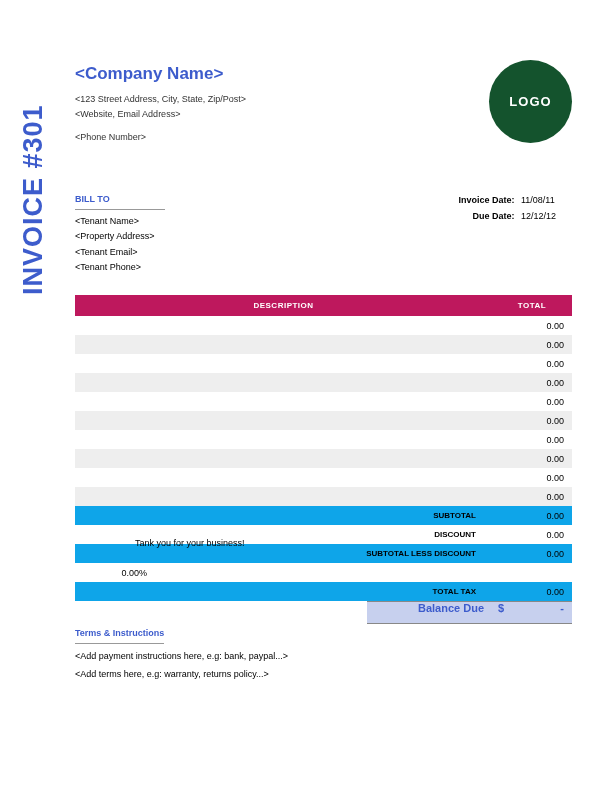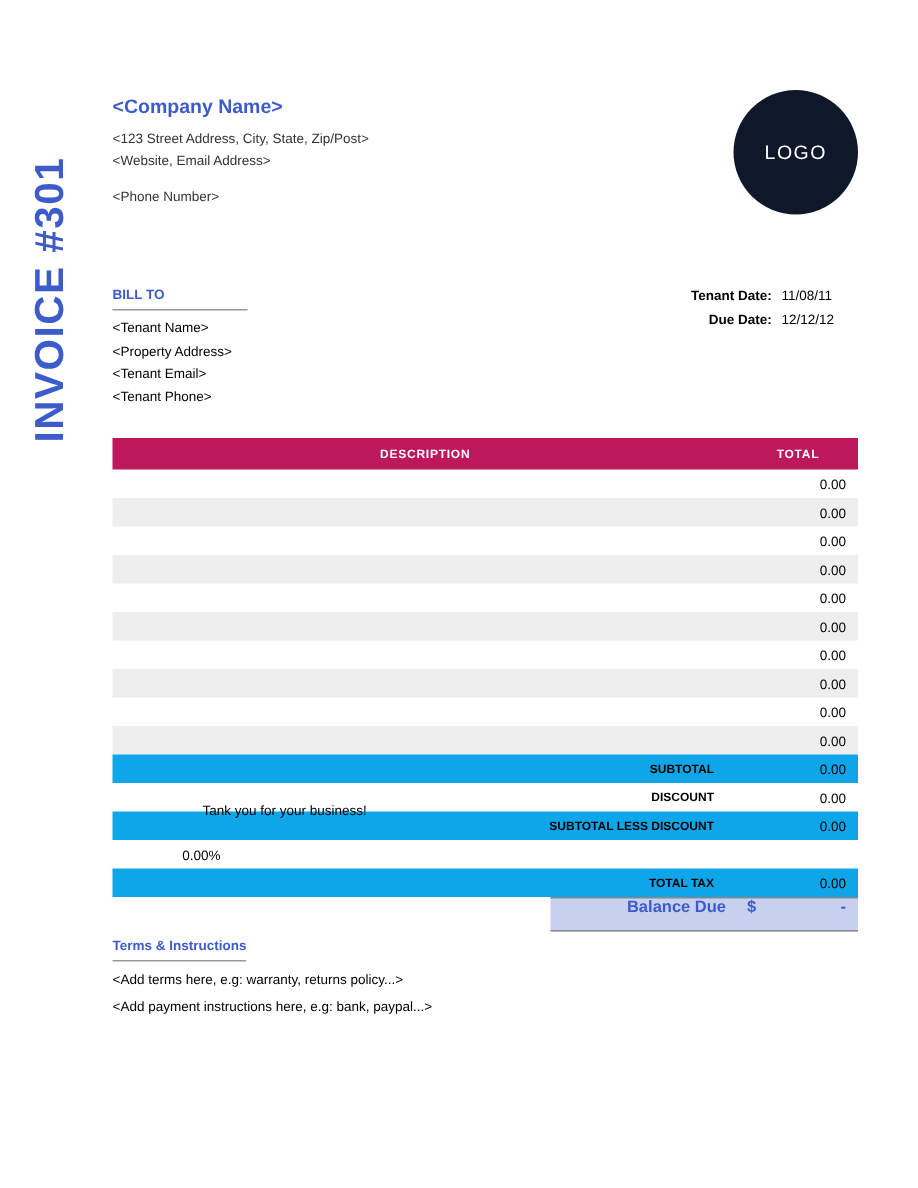--- a/index.html
+++ b/index.html
@@ -1,21 +1,21 @@
 <!DOCTYPE html>
 <html><head>
 <meta charset="utf-8">
 <style>
 * { margin: 0; padding: 0; box-sizing: border-box; }
 body { width: 612px; height: 792px; font-family: Arial, sans-serif; background: #fff; position: relative; padding: 60px 40px 40px 75px; font-size: 10px; color: #000; }
 .side-title { position: absolute; left: 18px; top: 295px; transform: rotate(-90deg); transform-origin: left top; font-size: 27px; font-weight: bold; color: #3d5ccc; letter-spacing: 1px; white-space: nowrap; }
 .header { display: flex; justify-content: space-between; align-items: flex-start; margin-bottom: 30px; }
 .company-info { font-size: 9px; color: #333; line-height: 1.7; }
-.company-name { font-size: 13px; font-weight: bold; color: #3d5ccc; margin-bottom: 3px; }
-.logo-circle { width: 83px; height: 83px; border-radius: 50%; background: #0f172a; display: flex; align-items: center; justify-content: center; color: #fff; font-size: 13px; letter-spacing: 1px; }
+.company-name { font-size: 17px; font-weight: bold; color: #3d5ccc; margin-bottom: 3px; }
+.logo-circle { width: 83px; height: 83px; border-radius: 50%; background: #14532d; display: flex; align-items: center; justify-content: center; color: #fff; font-size: 13px; letter-spacing: 1px; font-weight: bold; }
 .bill-section { display: flex; justify-content: space-between; margin-top: 46px; margin-bottom: 20px; }
 .bill-to { font-size: 9px; line-height: 1.7; }
 .bill-to-label { font-size: 9px; font-weight: bold; color: #3d5ccc; border-bottom: 1px solid #999; display: inline-block; padding-bottom: 2px; margin-bottom: 4px; width: 90px; }
 .invoice-meta { text-align: right; font-size: 9px; line-height: 1.8; }
 .invoice-meta .label { font-weight: bold; display: inline-block; min-width: 72px; text-align: right; }
 .invoice-meta .value { display: inline-block; width: 55px; text-align: left; padding-left: 4px; }
 .items-table { width: 100%; border-collapse: collapse; margin-top: 10px; }
 .items-table thead th { background: #be185d; color: #fff; font-size: 8px; font-weight: bold; letter-spacing: 0.5px; padding: 6px 10px; text-align: center; margin-left: 48px; }
 .items-table thead th.total-col { width: 80px; text-align: center; }
 .items-table tbody td { height: 19px; font-size: 9px; padding: 0 8px; }
@@ -52,21 +52,21 @@
 <div class="bill-section">
   <div class="bill-to">
     <div class="bill-to-label">BILL TO</div>
     <div>&lt;Tenant Name&gt;</div>
     <div>&lt;Property Address&gt;</div>
     <div>&lt;Tenant Email&gt;</div>
     <div>&lt;Tenant Phone&gt;</div>
   </div>
   <div class="invoice-meta">
     <div>
-      <span class="label">Tenant Date:</span>
+      <span class="label">Invoice Date:</span>
       <span class="value">11/08/11</span>
     </div>
     <div>
       <span class="label">Due Date:</span>
       <span class="value">12/12/12</span>
     </div>
   </div>
 </div>
 
 <table class="items-table">
@@ -143,15 +143,15 @@
   </div>
   <div class="balance-row">
     <div class="balance-label">Balance Due</div>
     <div class="balance-currency">$</div>
     <div class="balance-value">-</div>
   </div>
 </div>
 
 <div class="terms-section">
   <div class="terms-label">Terms &amp; Instructions</div>
+  <div>&lt;Add payment instructions here, e.g: bank, paypal...&gt;</div>
   <div>&lt;Add terms here, e.g: warranty, returns policy...&gt;</div>
-  <div>&lt;Add payment instructions here, e.g: bank, paypal...&gt;</div>
 </div>
 
 </body></html>

